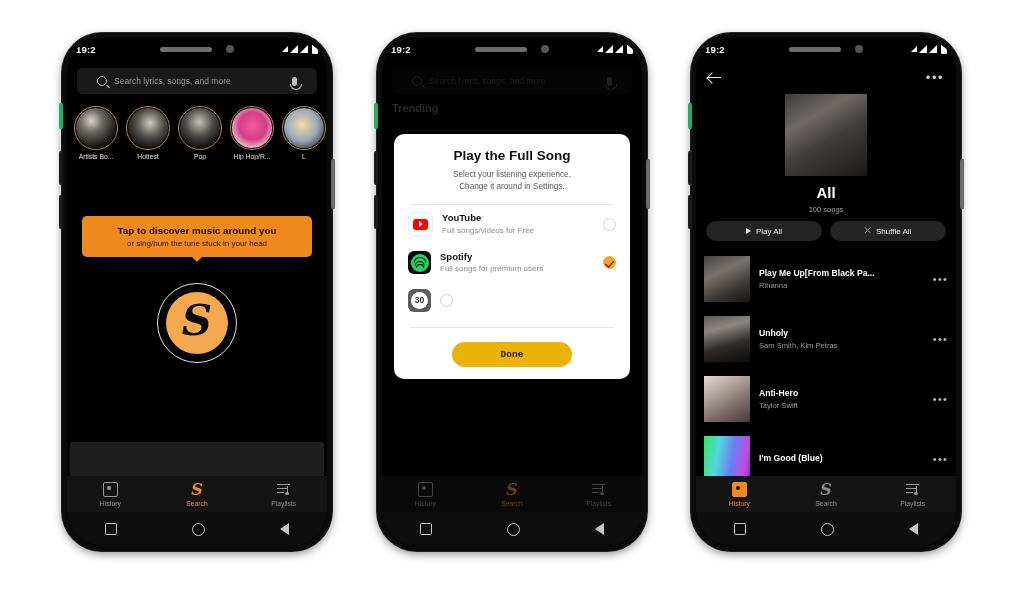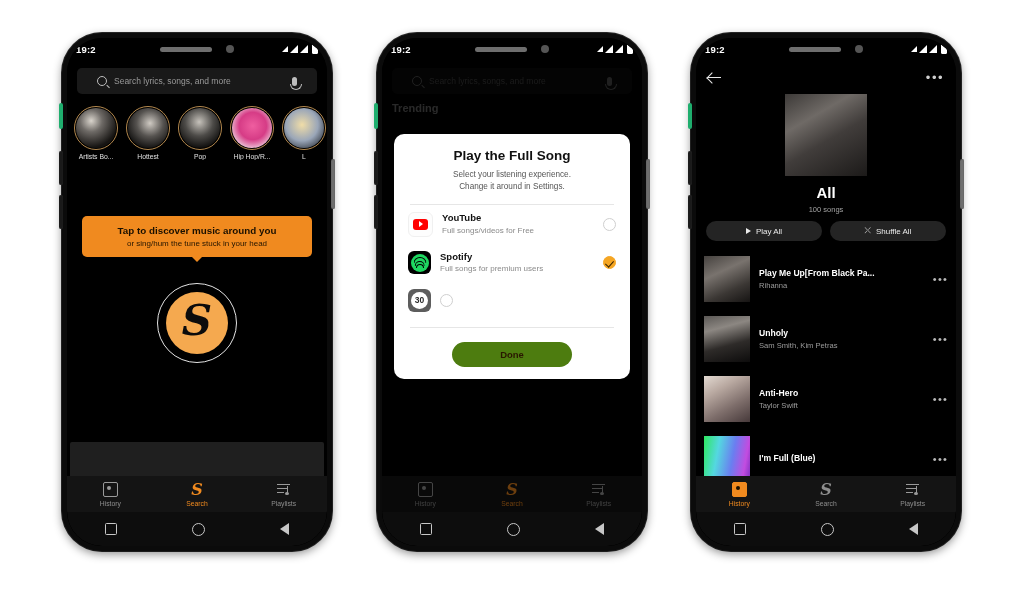--- a/index.html
+++ b/index.html
@@ -532,27 +532,27 @@
   }
   .dlg-div2 {
     height: 1px;
     background: #e6e6e6;
     margin: 8px 16px 0;
   }
   .done-btn {
     display: block;
     margin: 14px auto 0;
     width: 120px; height: 25px;
-    background: #4d7c0f;
+    background: #eab308;
     border: none;
     border-radius: 13px;
     color: #2a1700;
     font-size: 9.5px;
     font-weight: bold;
-    font-family: Liberation Sans, sans-serif;
+    font-family: Liberation Mono, monospace;
     cursor: pointer;
   }
 
   
   .pl-top {
     position: absolute;
     top: 28px; left: 0; right: 0;
     height: 22px;
     display: flex;
     align-items: center;
@@ -980,21 +980,21 @@
             <span class="meta">
               <span class="tname" style="display:block;">Anti-Hero</span>
               <span class="tartist" style="display:block;">Taylor Swift</span>
             </span>
             <span class="tdots">•••</span>
           </div>
 
           <div class="track" style="top:394px;">
             <span class="art" style="background:linear-gradient(100deg,#2ee85f 0%,#54d8e0 30%,#6a7ef0 60%,#c24ce0 85%,#7b2fbf 100%);"></span>
             <span class="meta">
-              <span class="tname" style="display:block;">I'm Full (Blue)</span>
+              <span class="tname" style="display:block;">I'm Good (Blue)</span>
               <span class="tartist" style="display:block;"></span>
             </span>
             <span class="tdots">•••</span>
           </div>
 
           <div class="appnav">
             <div class="item active">
               <div class="ico">
                   <span class="ico-history orange"></span>
                 </div>

